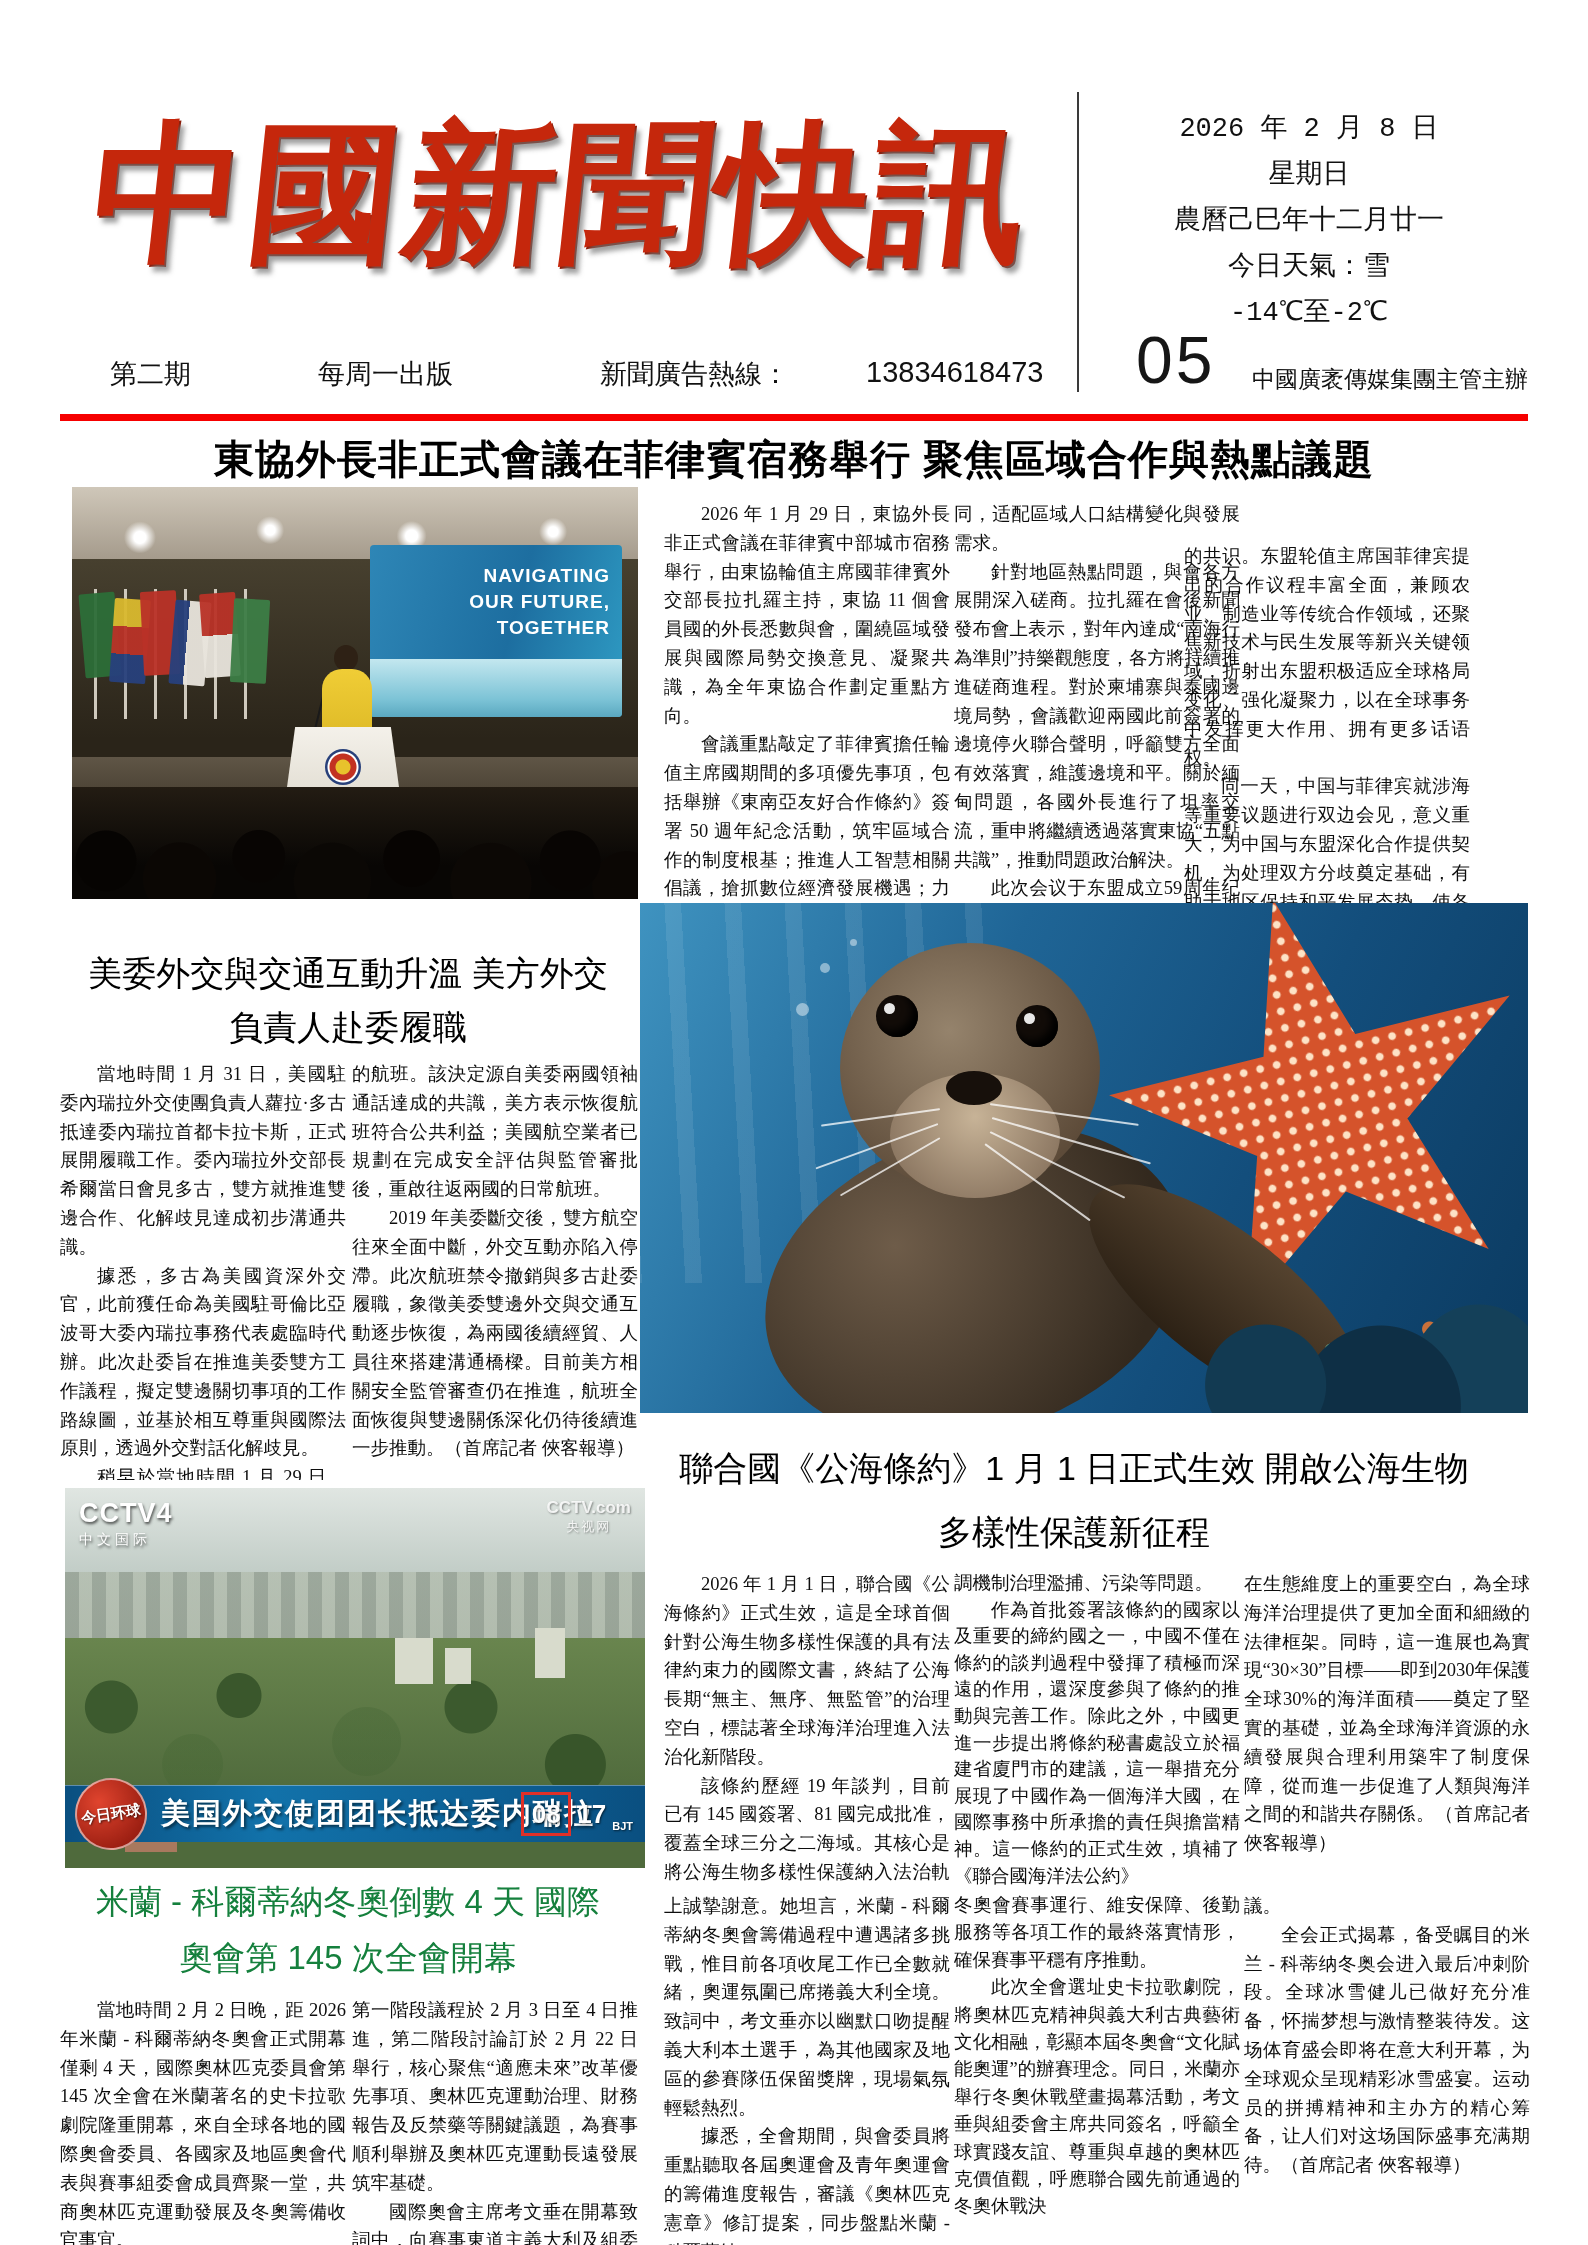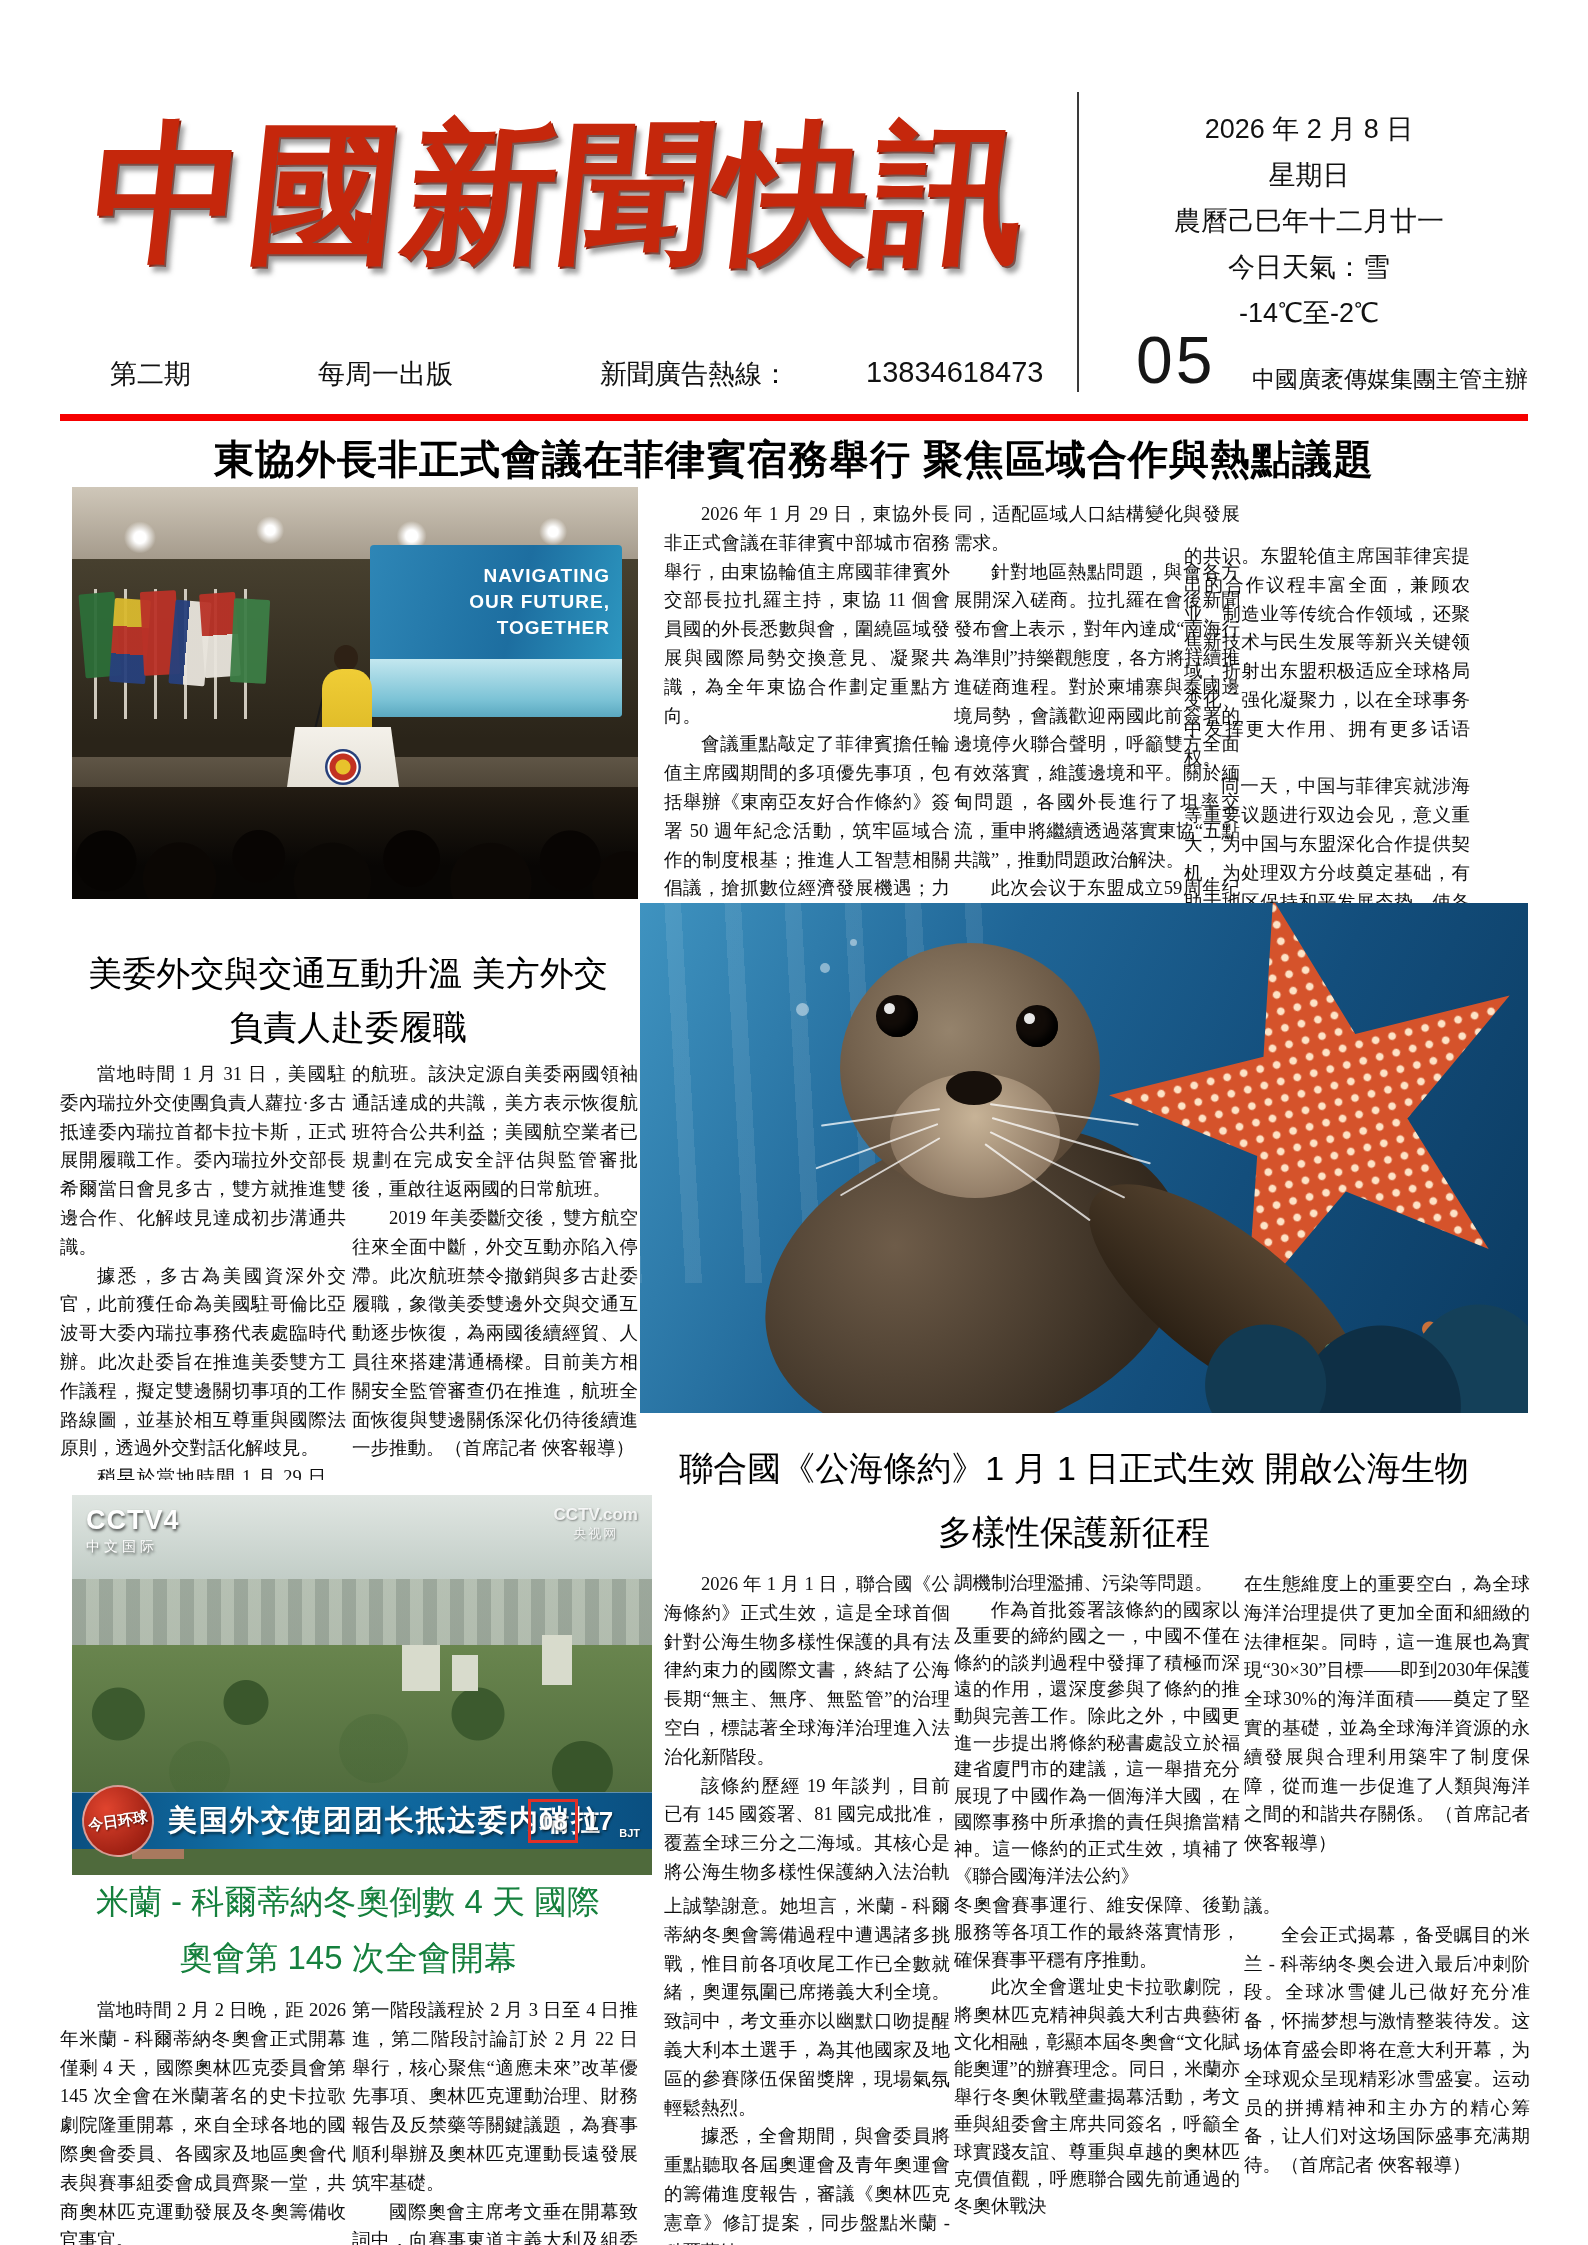--- a/index.html
+++ b/index.html
@@ -1,19 +1,19 @@
 <!DOCTYPE html>
 <html style="--masthead_red: #c5270c; --rule_red: #f60000; --cctv_bar_blue: #0e679f; --time_red: #e03028; --badge_red: #c62f1f; --screen_blue: #2277aa; --starfish_orange: #d5532b;"><head>
 <meta charset="utf-8">
 <style>
   html,body{margin:0;padding:0;background:#888;}
   .page{position:relative;width:1588px;height:2245px;background:#ffffff;overflow:hidden;
         font-family:"Liberation Serif",serif;color:#0c0c0c;}
   .abs{position:absolute;}
-  .sans{font-family:Liberation Sans, sans-serif;}
+  .sans{font-family:Liberation Mono, monospace;}
 
   
   .masthead-title{left:92px;top:70px;width:930px;height:270px;
     font-family:"Liberation Serif",serif;font-weight:bold;font-size:152px;line-height:250px;
     color:var(--masthead_red,#c5270c);letter-spacing:4px;white-space:nowrap;
     transform:skewX(-6deg);
     text-shadow:6px 7px 5px rgba(110,110,110,.65),2px 2px 0 #8e1a06;}
   .masthead-divider{left:1077px;top:92px;width:2px;height:300px;background:#3a3a3a;}
   .masthead-date{left:1090px;top:106px;width:438px;text-align:center;
     font-size:27px;line-height:46px;color:#111;}
@@ -314,21 +314,21 @@
     </div>
     <div class="col a3c2">
       <p class="para flush">調機制治理濫捕、污染等問題。</p>
       <p class="para">作為首批簽署該條約的國家以及重要的締約國之一，中國不僅在條約的談判過程中發揮了積極而深遠的作用，還深度參與了條約的推動與完善工作。除此之外，中國更進一步提出將條約秘書處設立於福建省廈門市的建議，這一舉措充分展現了中國作為一個海洋大國，在國際事務中所承擔的責任與擔當精神。這一條約的正式生效，填補了《聯合國海洋法公約》</p>
     </div>
     <div class="col a3c3">
       <p class="para flush">在生態維度上的重要空白，為全球海洋治理提供了更加全面和細緻的法律框架。同時，這一進展也為實現“30×30”目標——即到2030年保護全球30%的海洋面積——奠定了堅實的基礎，並為全球海洋資源的永續發展與合理利用築牢了制度保障，從而進一步促進了人類與海洋之間的和諧共存關係。（首席記者 俠客報導）</p>
     </div>
   </section>
 
-  <figure class="abs photo3" style="margin:12px;">
+  <figure class="abs photo3" style="margin:5px;">
     <div class="abs p3-sky"></div>
     <div class="abs p3-city"></div>
     <div class="abs p3-green"></div>
     <div class="p3-bldg" style="left:330px;top:150px;width:38px;height:46px;"></div>
     <div class="p3-bldg" style="left:380px;top:160px;width:26px;height:36px;"></div>
     <div class="p3-bldg" style="left:470px;top:140px;width:30px;height:50px;"></div>
     <div class="p3-roof" style="left:30px;top:300px;width:44px;height:22px;"></div>
     <div class="p3-roof" style="left:90px;top:320px;width:36px;height:20px;background:#c9c2b2;"></div>
     <div class="p3-roof" style="left:150px;top:306px;width:40px;height:22px;background:#8d6b52;"></div>
     <div class="p3-roof" style="left:60px;top:340px;width:52px;height:24px;background:#a8795e;"></div>

